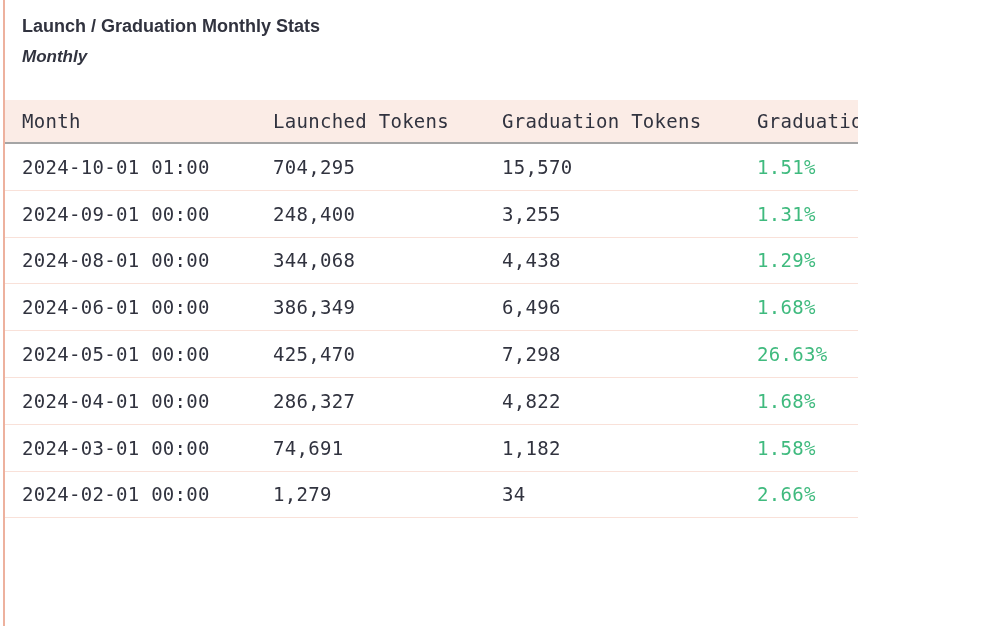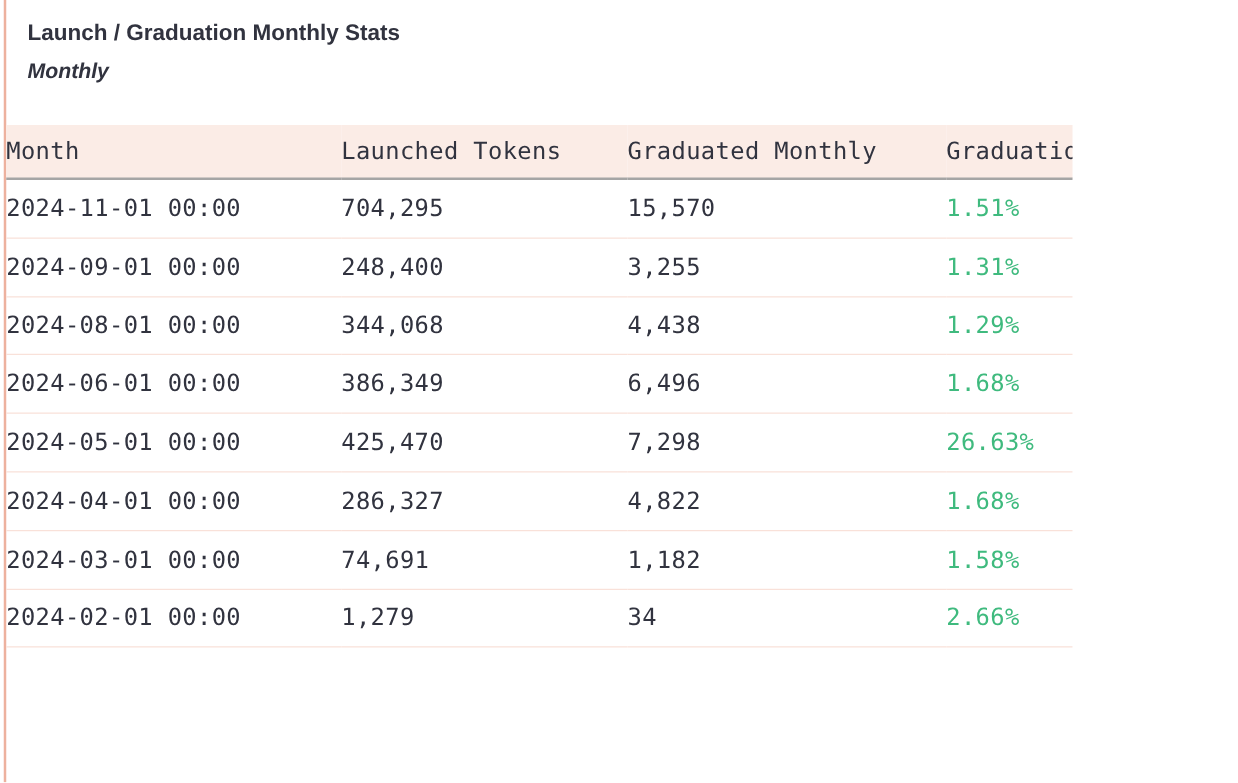--- a/index.html
+++ b/index.html
@@ -47,21 +47,21 @@
   table.stats col.c2{width:229px;}
   table.stats col.c3{width:255px;}
   table.stats col.c4{width:191px;}
   table.stats th{
     background:var(--header-bg);
     height:42px;
     text-align:left;font-weight:normal;
     border-bottom:2px solid var(--head-underline);
     padding:0;
   }
-  table.stats th:first-child, table.stats td:first-child{}
+  table.stats th:first-child, table.stats td:first-child{padding-left:17px;}
   table.stats td{
     height:45.8px;
     padding:0;
     border-bottom:1px solid var(--row-line);
     white-space:nowrap;
   }
   table.stats td.rate{color:var(--rate-green);}
   .scroll-thumb{
     position:absolute;left:938px;top:450px;
     width:9px;height:110px;
@@ -83,27 +83,27 @@
     <colgroup>
       <col class="c1">
         <col class="c2">
         <col class="c3">
         <col class="c4">
     </colgroup>
     <thead>
       <tr id="header-row">
           <th>Month</th>
           <th>Launched Tokens</th>
-          <th>Graduated Monthly</th>
+          <th>Graduation Tokens</th>
           <th>Graduation Rate</th>
         </tr>
     </thead>
     <tbody id="table-body">
         <tr>
-          <td>2024-11-01 00:00</td>
+          <td>2024-10-01 01:00</td>
           <td>704,295</td>
           <td>15,570</td>
           <td class="rate">1.51%</td>
         </tr>
         <tr>
           <td>2024-09-01 00:00</td>
           <td>248,400</td>
           <td>3,255</td>
           <td class="rate">1.31%</td>
         </tr>

